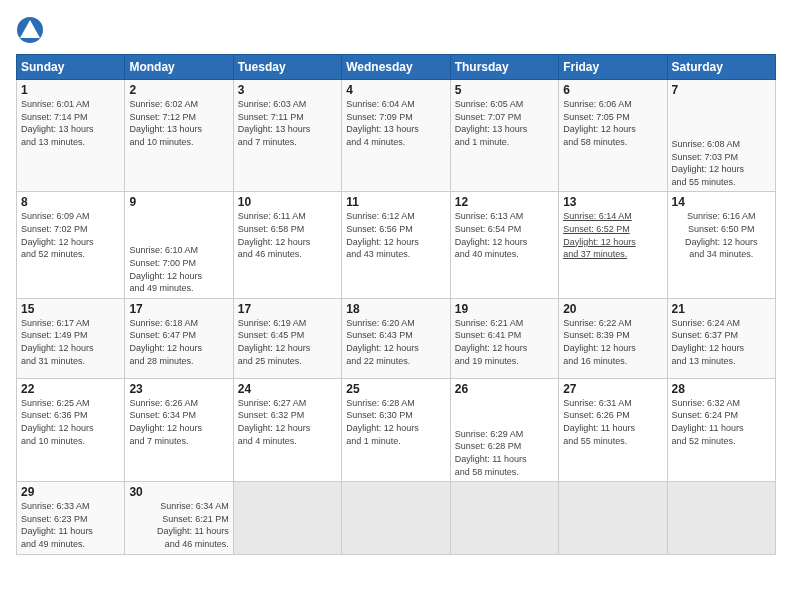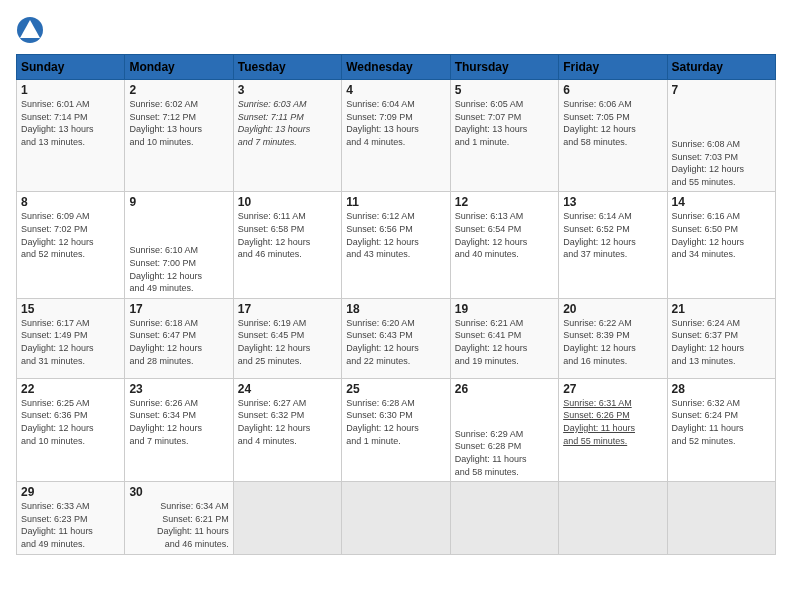--- a/index.html
+++ b/index.html
@@ -57,21 +57,21 @@
       font-size: 14px;
       color: #555;
     }
     table {
       width: 760px;
       border-collapse: collapse;
       margin: 0 auto;
     }
     thead tr th {
       background-color: #2a6db5;
-      color: #000000;
+      color: #ffffff;
       font-size: 12px;
       font-weight: bold;
       padding: 5px 4px;
       text-align: left;
       border: 1px solid #1a5a99;
     }
     tbody tr td {
       border: 1px solid #ccc;
       vertical-align: top;
       padding: 3px 4px;
@@ -147,21 +147,21 @@
           </td>
           <td>
             <span class="day-num">2</span>
             <div class="day-info" style="white-space: pre-line;">Sunrise: 6:02 AM
 Sunset: 7:12 PM
 Daylight: 13 hours
 and 10 minutes.</div>
           </td>
           <td>
             <span class="day-num">3</span>
-            <div class="day-info" style="white-space: pre-line; font-style: italic;">Sunrise: 6:03 AM
+            <div class="day-info" style="white-space: pre-line;">Sunrise: 6:03 AM
 Sunset: 7:11 PM
 Daylight: 13 hours
 and 7 minutes.</div>
           </td>
           <td>
             <span class="day-num">4</span>
             <div class="day-info" style="white-space: pre-line;">Sunrise: 6:04 AM
 Sunset: 7:09 PM
 Daylight: 13 hours
 and 4 minutes.</div>
@@ -219,28 +219,28 @@
           </td>
           <td>
             <span class="day-num">12</span>
             <div class="day-info" style="white-space: pre-line;">Sunrise: 6:13 AM
 Sunset: 6:54 PM
 Daylight: 12 hours
 and 40 minutes.</div>
           </td>
           <td>
             <span class="day-num">13</span>
-            <div class="day-info" style="white-space: pre-line;">Sunrise: 6:14 AM
+            <div class="day-info" style="white-space: pre-line; text-decoration: underline;">Sunrise: 6:14 AM
 Sunset: 6:52 PM
 Daylight: 12 hours
 and 37 minutes.</div>
           </td>
           <td>
             <span class="day-num">14</span>
-            <div class="day-info" style="white-space: pre-line;">Sunrise: 6:16 AM
+            <div class="day-info" style="white-space: pre-line; text-align: center;">Sunrise: 6:16 AM
 Sunset: 6:50 PM
 Daylight: 12 hours
 and 34 minutes.</div>
           </td>
         </tr>
         <tr>
           <td>
             <span class="day-num">15</span>
             <div class="day-info" style="white-space: pre-line;">Sunrise: 6:17 AM
 Sunset: 1:49 PM
@@ -321,21 +321,21 @@
           </td>
           <td>
             <span class="day-num">26</span>
             <div class="day-info" style="white-space: pre-line; margin-top: 32px;">Sunrise: 6:29 AM
 Sunset: 6:28 PM
 Daylight: 11 hours
 and 58 minutes.</div>
           </td>
           <td>
             <span class="day-num">27</span>
-            <div class="day-info" style="white-space: pre-line; text-decoration: underline;">Sunrise: 6:31 AM
+            <div class="day-info" style="white-space: pre-line;">Sunrise: 6:31 AM
 Sunset: 6:26 PM
 Daylight: 11 hours
 and 55 minutes.</div>
           </td>
           <td>
             <span class="day-num">28</span>
             <div class="day-info" style="white-space: pre-line;">Sunrise: 6:32 AM
 Sunset: 6:24 PM
 Daylight: 11 hours
 and 52 minutes.</div>

